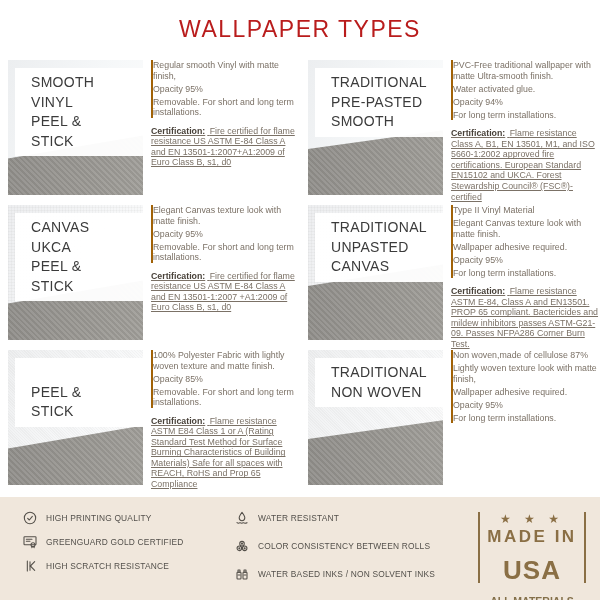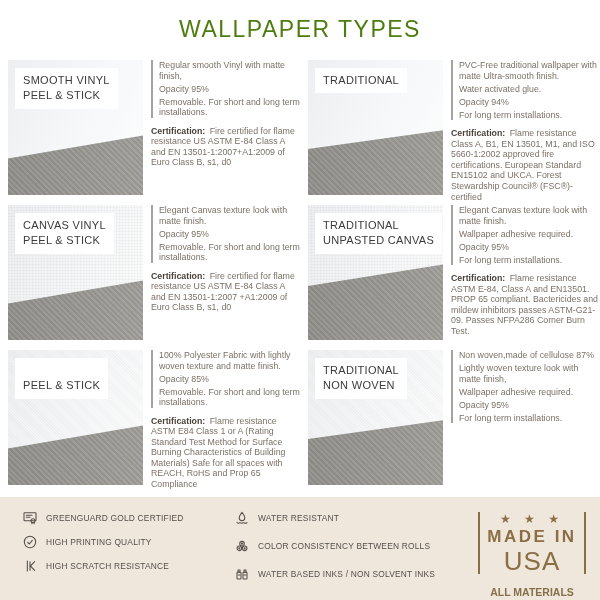--- a/index.html
+++ b/index.html
@@ -1,63 +1,63 @@
 <!DOCTYPE html>
 <html><head>
 <meta charset="utf-8">
 <style>
   html,body{margin:0;padding:0;}
   body{width:600px;height:600px;background:#ffffff;font-family:"Liberation Sans",sans-serif;
        display:flex;flex-direction:column;overflow:hidden;}
   .title{height:30px;padding-top:16px;text-align:center;font-size:23px;font-weight:500;
-         letter-spacing:1.5px;color:#4d7c0f;}
+         letter-spacing:1.5px;color:#b91c1c;}
   .grid{display:grid;grid-template-columns:292px 292px;column-gap:8px;row-gap:10px;
         padding:14px 0 0 8px;}
   .panel{display:flex;height:135px;}
   .pimg{width:135px;height:135px;flex-shrink:0;position:relative;overflow:hidden;
         background:linear-gradient(115deg,#eceef0 0%,#f6f8f9 55%,#fdfdfd 100%);}
   .tex-canvas{background:
       repeating-linear-gradient(0deg,rgba(120,120,115,0.05) 0 1px,transparent 1px 3px),
       repeating-linear-gradient(90deg,rgba(120,120,115,0.05) 0 1px,transparent 1px 3px),
       linear-gradient(115deg,#edeef0 0%,#f6f7f8 55%,#fcfcfc 100%);}
   .tex-fabric{background:
       repeating-linear-gradient(45deg,rgba(120,118,112,0.05) 0 1px,transparent 1px 2px),
       linear-gradient(115deg,#eff0f1 0%,#f7f8f9 55%,#fdfdfd 100%);}
   .floor{position:absolute;inset:0;
       background:
        repeating-linear-gradient(45deg,rgba(255,255,255,0.06) 0 2px,rgba(40,38,35,0.07) 2px 4px),
        linear-gradient(100deg,#8f8d89 0%,#a2a09b 100%);
       clip-path:polygon(0 73%,100% 56%,100% 100%,0 100%);}
   .floor-high{clip-path:polygon(0 60%,100% 44%,100% 100%,0 100%);}
   .floor-mid{clip-path:polygon(0 66%,100% 52%,100% 100%,0 100%);}
   .label-box{position:absolute;top:8px;left:7px;background:rgba(255,255,255,0.96);
-      padding:5px 8px;font-size:11px;font-weight:500;letter-spacing:0.3px;color:#3b3b3b;
+      padding:5px 16px;font-size:14px;font-weight:500;letter-spacing:0.3px;color:#3b3b3b;
       line-height:1.4;}
   .ptext{padding-left:8px;width:149px;font-size:8.8px;line-height:1.2;color:#7b7166;}
-  .desc{border-left:2px solid #a3a3a3;padding-left:6px;}
+  .desc{border-left:2px solid #a16207;}
   .dline{margin:0 0 2.5px 0;}
-  .cert{margin:8px 0 0 0;}
+  .cert{margin:8px 0 0 0;text-decoration:underline;}
   .cert strong{color:#49423a;font-weight:700;margin-right:2px;}
   .footer{margin-top:auto;height:103px;background:#f0e7dc;display:flex;
           padding:13px 8px 0 22px;box-sizing:border-box;}
   .fcol-left{width:212px;}
   .fcol-mid{width:238px;}
   .fcol-right{flex:1;text-align:center;color:#8a6f45;}
   .fitem{display:flex;align-items:center;margin-bottom:8px;}
   .fcol-mid .fitem{margin-bottom:12px;}
   .ficon{width:16px;height:16px;margin-right:8px;flex-shrink:0;}
   .ficon svg{width:16px;height:16px;stroke:#54504a;fill:none;stroke-width:1.6;
              stroke-linecap:round;stroke-linejoin:round;}
   .flabel{font-size:8.4px;letter-spacing:0.2px;color:#53504b;font-weight:500;}
   .badge{display:inline-flex;align-items:stretch;gap:5px;margin-top:2px;}
   .badge .bar{width:2.5px;background:#8a6f45;}
   .badge-center{display:flex;flex-direction:column;align-items:center;padding:0 2px;}
   .stars{font-size:12px;letter-spacing:5px;line-height:1;padding-top:1px;white-space:nowrap;}
   .madein{font-size:17px;font-weight:600;letter-spacing:2.5px;margin-top:2px;white-space:nowrap;}
-  .usa{font-size:26px;font-weight:400;letter-spacing:1px;line-height:1;margin-top:1px;}
+  .usa{font-size:26px;font-weight:700;letter-spacing:1px;line-height:1;margin-top:10px;}
   .caption{font-size:10.5px;font-weight:700;color:#84704a;line-height:1.35;margin-top:7px;}
 </style>
 </head>
 <body>
 
 <div class="title">WALLPAPER TYPES</div>
 
 <div class="grid">
 
   <div class="panel">
@@ -80,20 +80,21 @@
         <span>Fire certified for flame resistance US ASTM E-84 Class A and EN 13501-1:2007+A1:2009 of Euro Class B, s1, d0</span>
       </p>
     </div>
   </div>
 
   <div class="panel">
     <div class="pimg">
       <div class="floor floor-mid"></div>
       <div class="label-box">
         <span>TRADITIONAL</span><br>
+        <span>PRE-PASTED SMOOTH</span>
       </div>
     </div>
     <div class="ptext">
       <div class="desc">
 
       <p class="dline">PVC-Free traditional wallpaper with matte Ultra-smooth finish.</p>
           <p class="dline">Water activated glue.</p>
           <p class="dline">Opacity 94%</p>
           <p class="dline">For long term installations.</p>
         </div>
@@ -101,21 +102,21 @@
         <strong>Certification:</strong>
         <span>Flame resistance Class A, B1, EN 13501, M1, and ISO 5660-1:2002 approved fire certifications. European Standard EN15102 and UKCA. Forest Stewardship Council® (FSC®)-certified</span>
       </p>
     </div>
   </div>
 
   <div class="panel">
     <div class="pimg tex-canvas">
       <div class="floor"></div>
       <div class="label-box">
-        <span>CANVAS VINYL</span><br>
+        <span>CANVAS UKCA</span><br>
         <span>PEEL &amp; STICK</span>
       </div>
     </div>
     <div class="ptext">
       <div class="desc">
 
       <p class="dline">Elegant Canvas texture look with matte finish.</p>
           <p class="dline">Opacity 95%</p>
           <p class="dline">Removable.  For short and long term installations.</p>
         </div>
@@ -130,20 +131,21 @@
     <div class="pimg tex-canvas">
       <div class="floor floor-high"></div>
       <div class="label-box">
         <span>TRADITIONAL</span><br>
         <span>UNPASTED CANVAS</span>
       </div>
     </div>
     <div class="ptext">
       <div class="desc">
 
+      <p class="dline">Type II Vinyl Material</p>
           <p class="dline">Elegant Canvas texture look with matte finish.</p>
           <p class="dline">Wallpaper adhesive required.</p>
           <p class="dline">Opacity 95%</p>
           <p class="dline">For long term installations.</p>
         </div>
       <p class="cert">
         <strong>Certification:</strong>
         <span>Flame resistance ASTM E-84, Class A and EN13501. PROP 65 compliant. Bactericides and mildew inhibitors passes ASTM-G21-09. Passes NFPA286 Corner Burn Test.</span>
       </p>
     </div>
@@ -189,41 +191,41 @@
           <p class="dline">For long term installations.</p>
         </div>
     </div>
   </div>
 
 </div>
 
 <div class="footer">
 
   <div class="fcol-left">
+    <div class="fitem">
+      <span class="ficon">
+        <svg viewBox="0 0 24 24">
+            <circle cx="12" cy="12" r="8.5"></circle>
+            <path d="M8.5 12.5 L11 15 L15.5 9.5"></path>
+          </svg>
+      </span>
+      <span class="flabel">HIGH PRINTING QUALITY</span>
+    </div>
     <div class="fitem">
       <span class="ficon">
         <svg viewBox="0 0 24 24">
             <rect x="3" y="4" width="18" height="12" rx="1"></rect>
             <line x1="6.5" y1="8" x2="15" y2="8"></line>
             <line x1="6.5" y1="11" x2="12" y2="11"></line>
             <circle cx="16.5" cy="16" r="3"></circle>
             <line x1="15.3" y1="18.6" x2="14.8" y2="20.5"></line>
             <line x1="17.7" y1="18.6" x2="18.2" y2="20.5"></line>
           </svg>
       </span>
       <span class="flabel">GREENGUARD GOLD CERTIFIED</span>
-    </div>
-    <div class="fitem">
-      <span class="ficon">
-        <svg viewBox="0 0 24 24">
-            <circle cx="12" cy="12" r="8.5"></circle>
-            <path d="M8.5 12.5 L11 15 L15.5 9.5"></path>
-          </svg>
-      </span>
-      <span class="flabel">HIGH PRINTING QUALITY</span>
     </div>
     <div class="fitem">
       <span class="ficon">
         <svg viewBox="0 0 24 24">
             <line x1="8" y1="4.5" x2="8" y2="19.5"></line>
             <line x1="12" y1="5.5" x2="12" y2="18.5"></line>
             <line x1="12.5" y1="12" x2="19" y2="5.5"></line>
             <line x1="12.5" y1="12" x2="19" y2="18.5"></line>
           </svg>
       </span>

